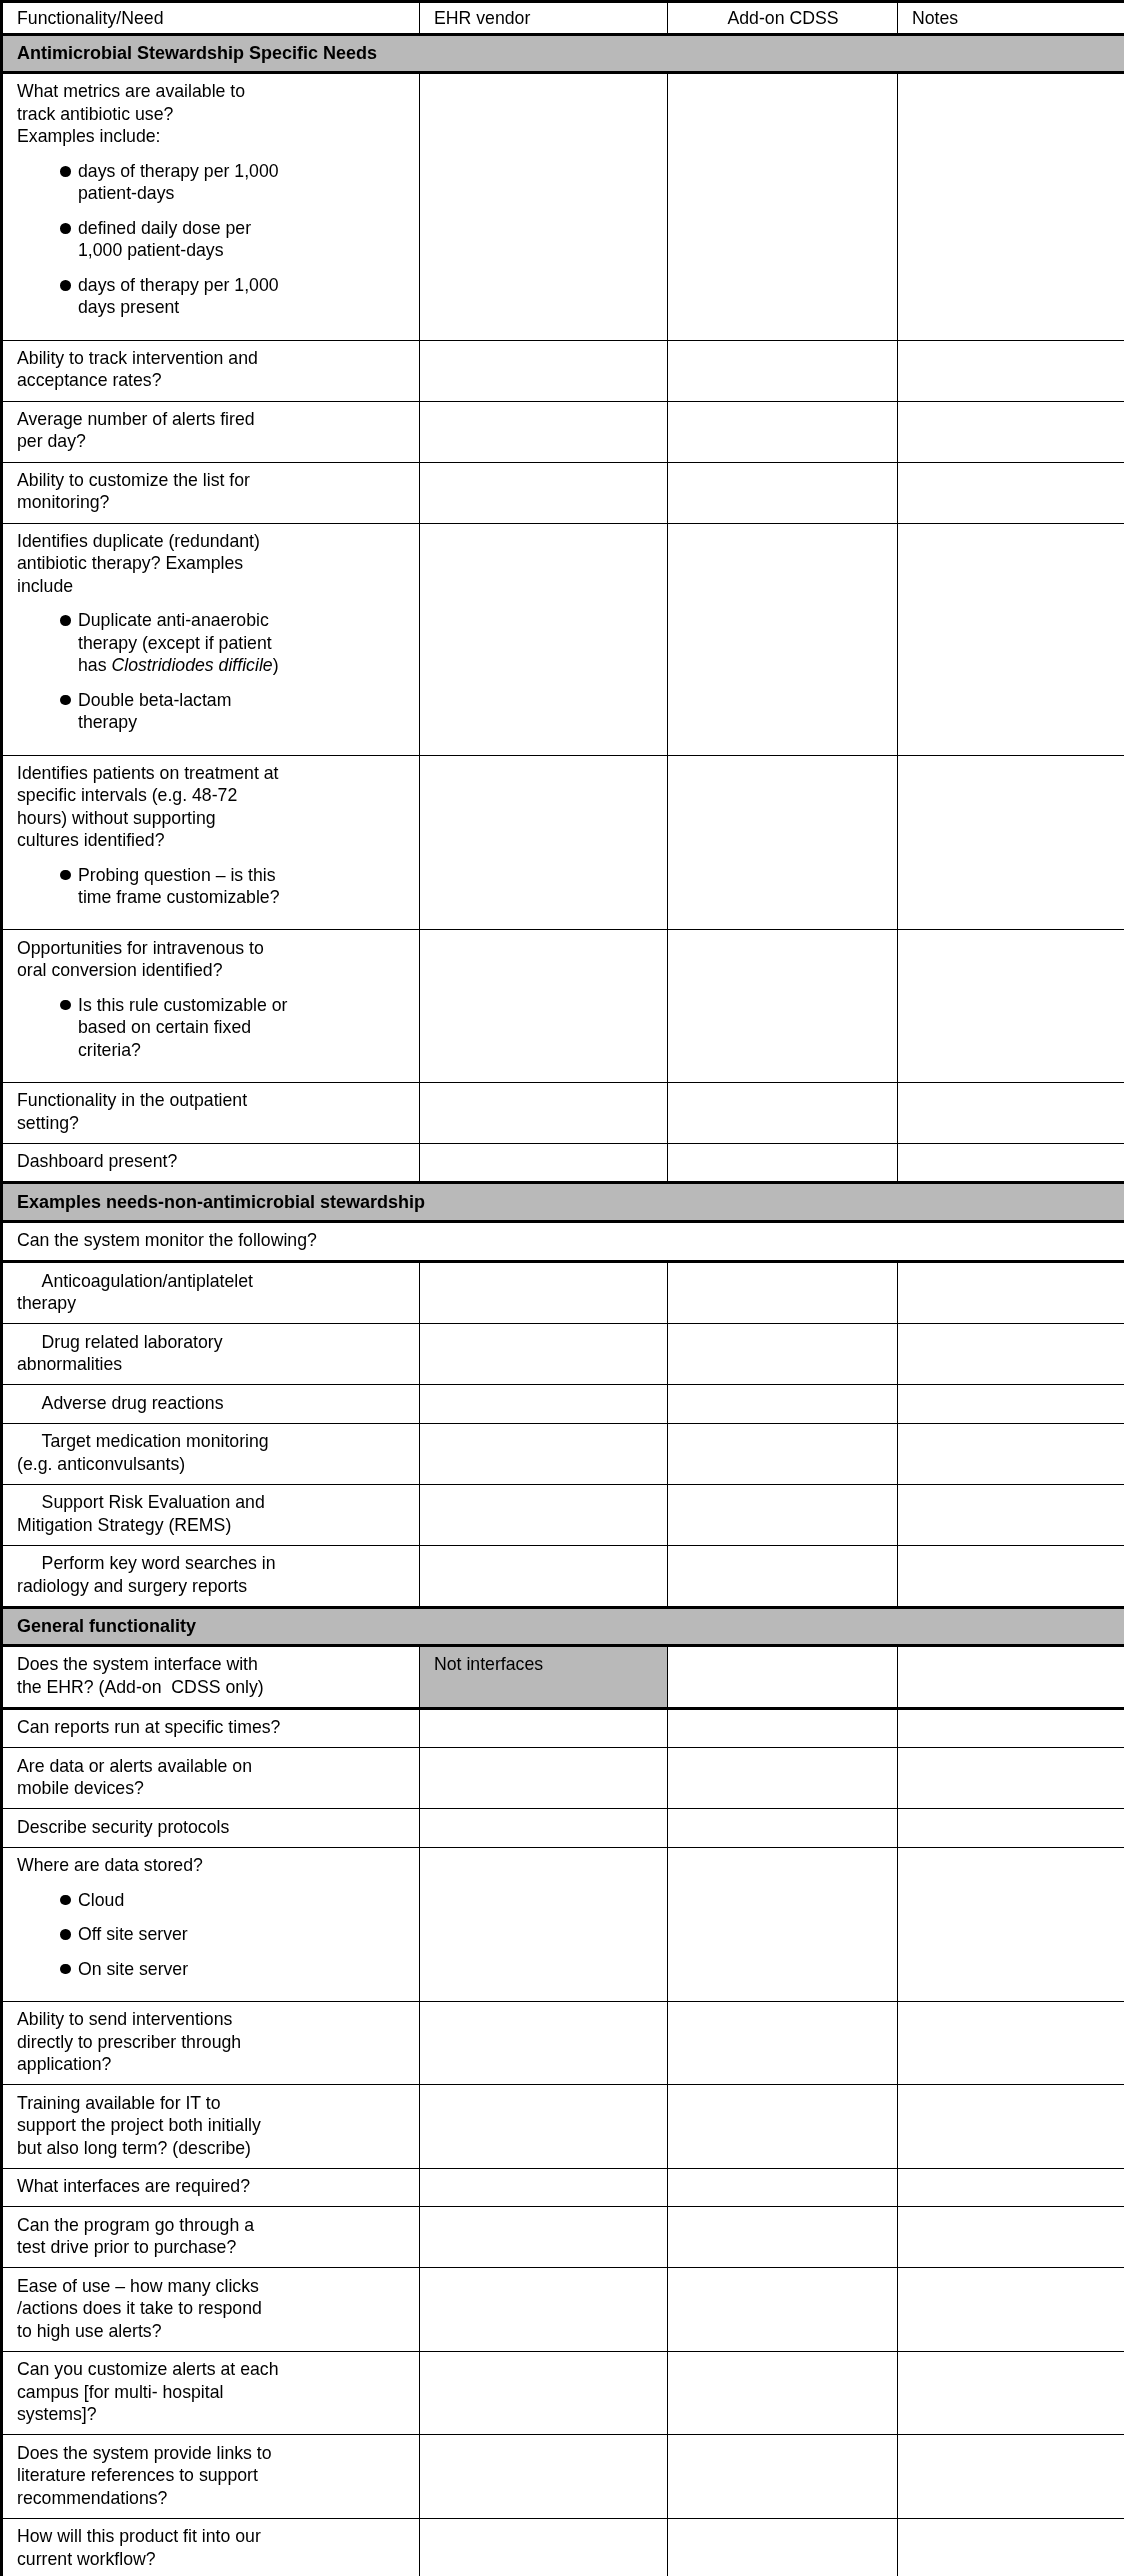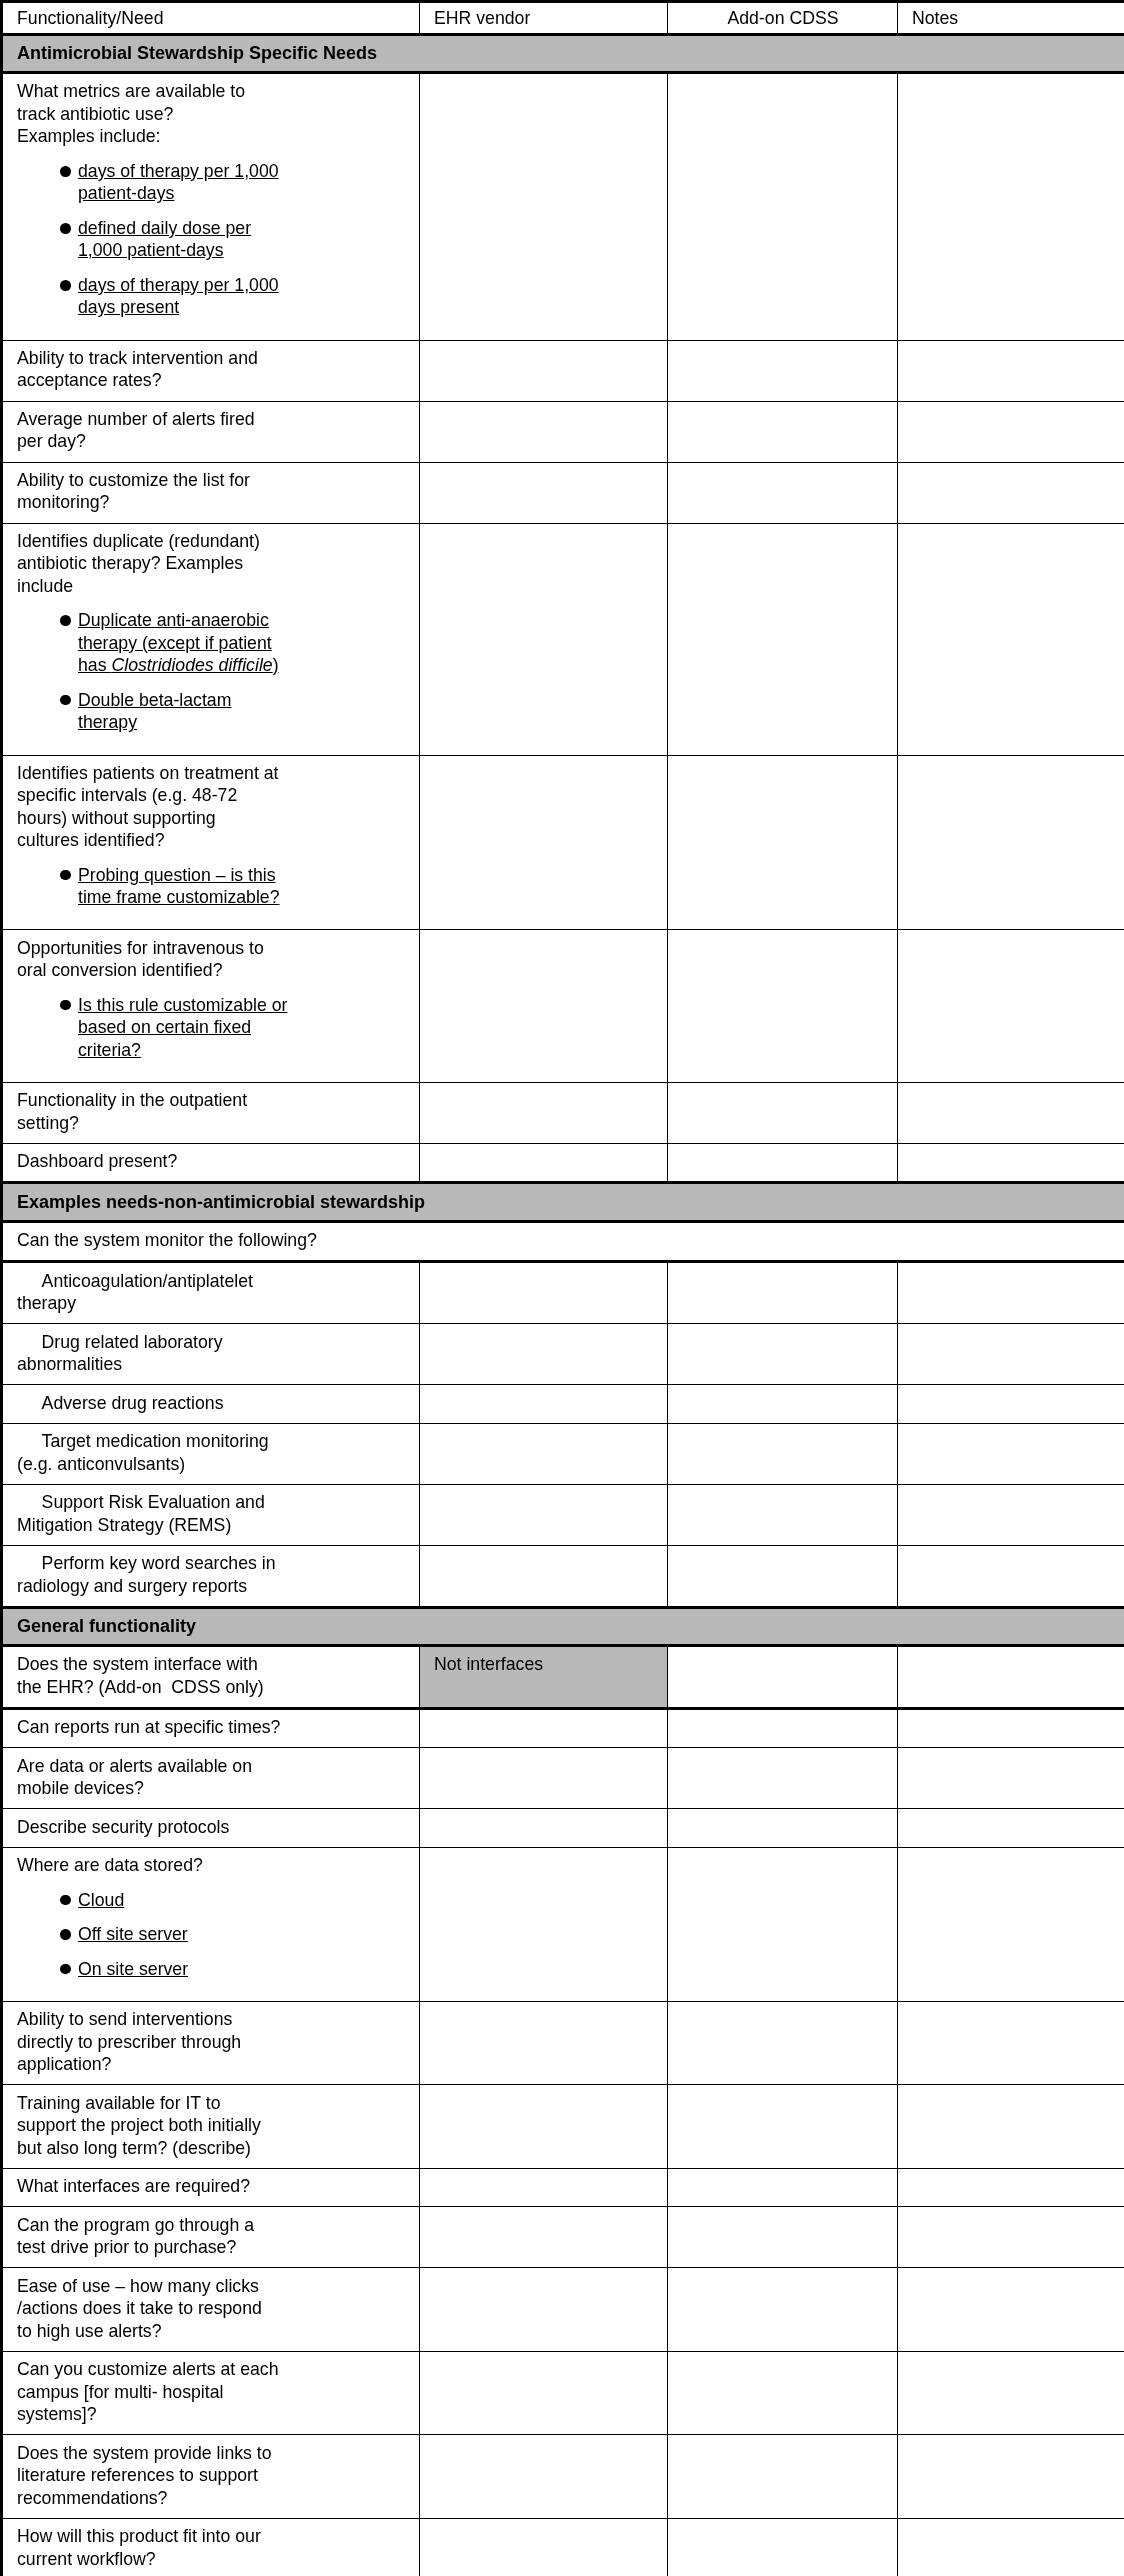--- a/index.html
+++ b/index.html
@@ -51,21 +51,20 @@
   td.na-cell { background: var(--na-bg, #b9b9b9); }
   .indent-first { text-indent: 24.6px; }
   ul.bullets {
     list-style: none;
     margin: 5.4px 0 0 0;
     padding: 0 0 0 61px;
   }
   ul.bullets li {
     position: relative;
     margin: 12px 0;
-    text-decoration: underline;
   }
   ul.bullets li::before {
     content: "";
     position: absolute;
     left: -18px;
     top: 5.9px;
     width: 10.7px;
     height: 10.7px;
     background: #000;
     border-radius: 50%;

